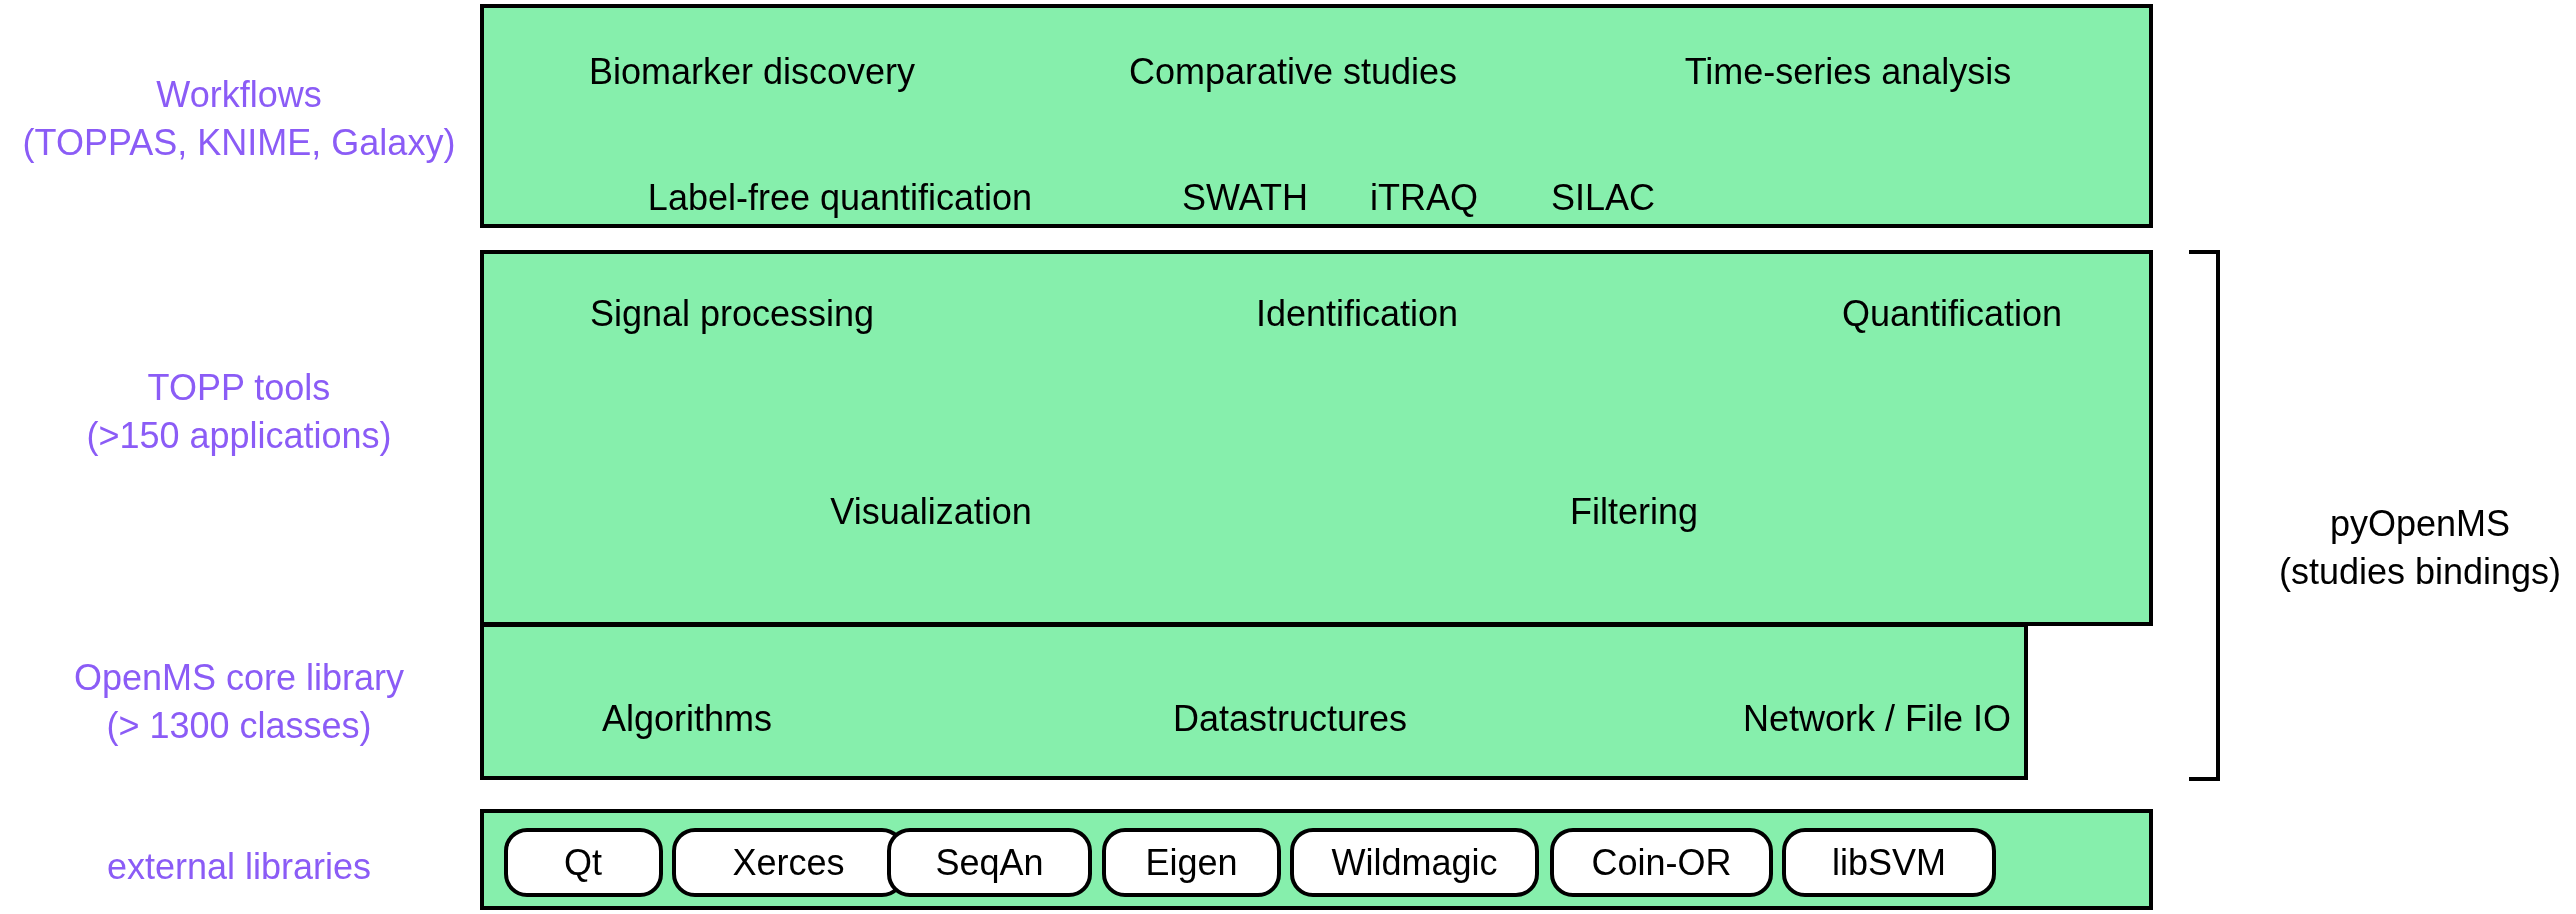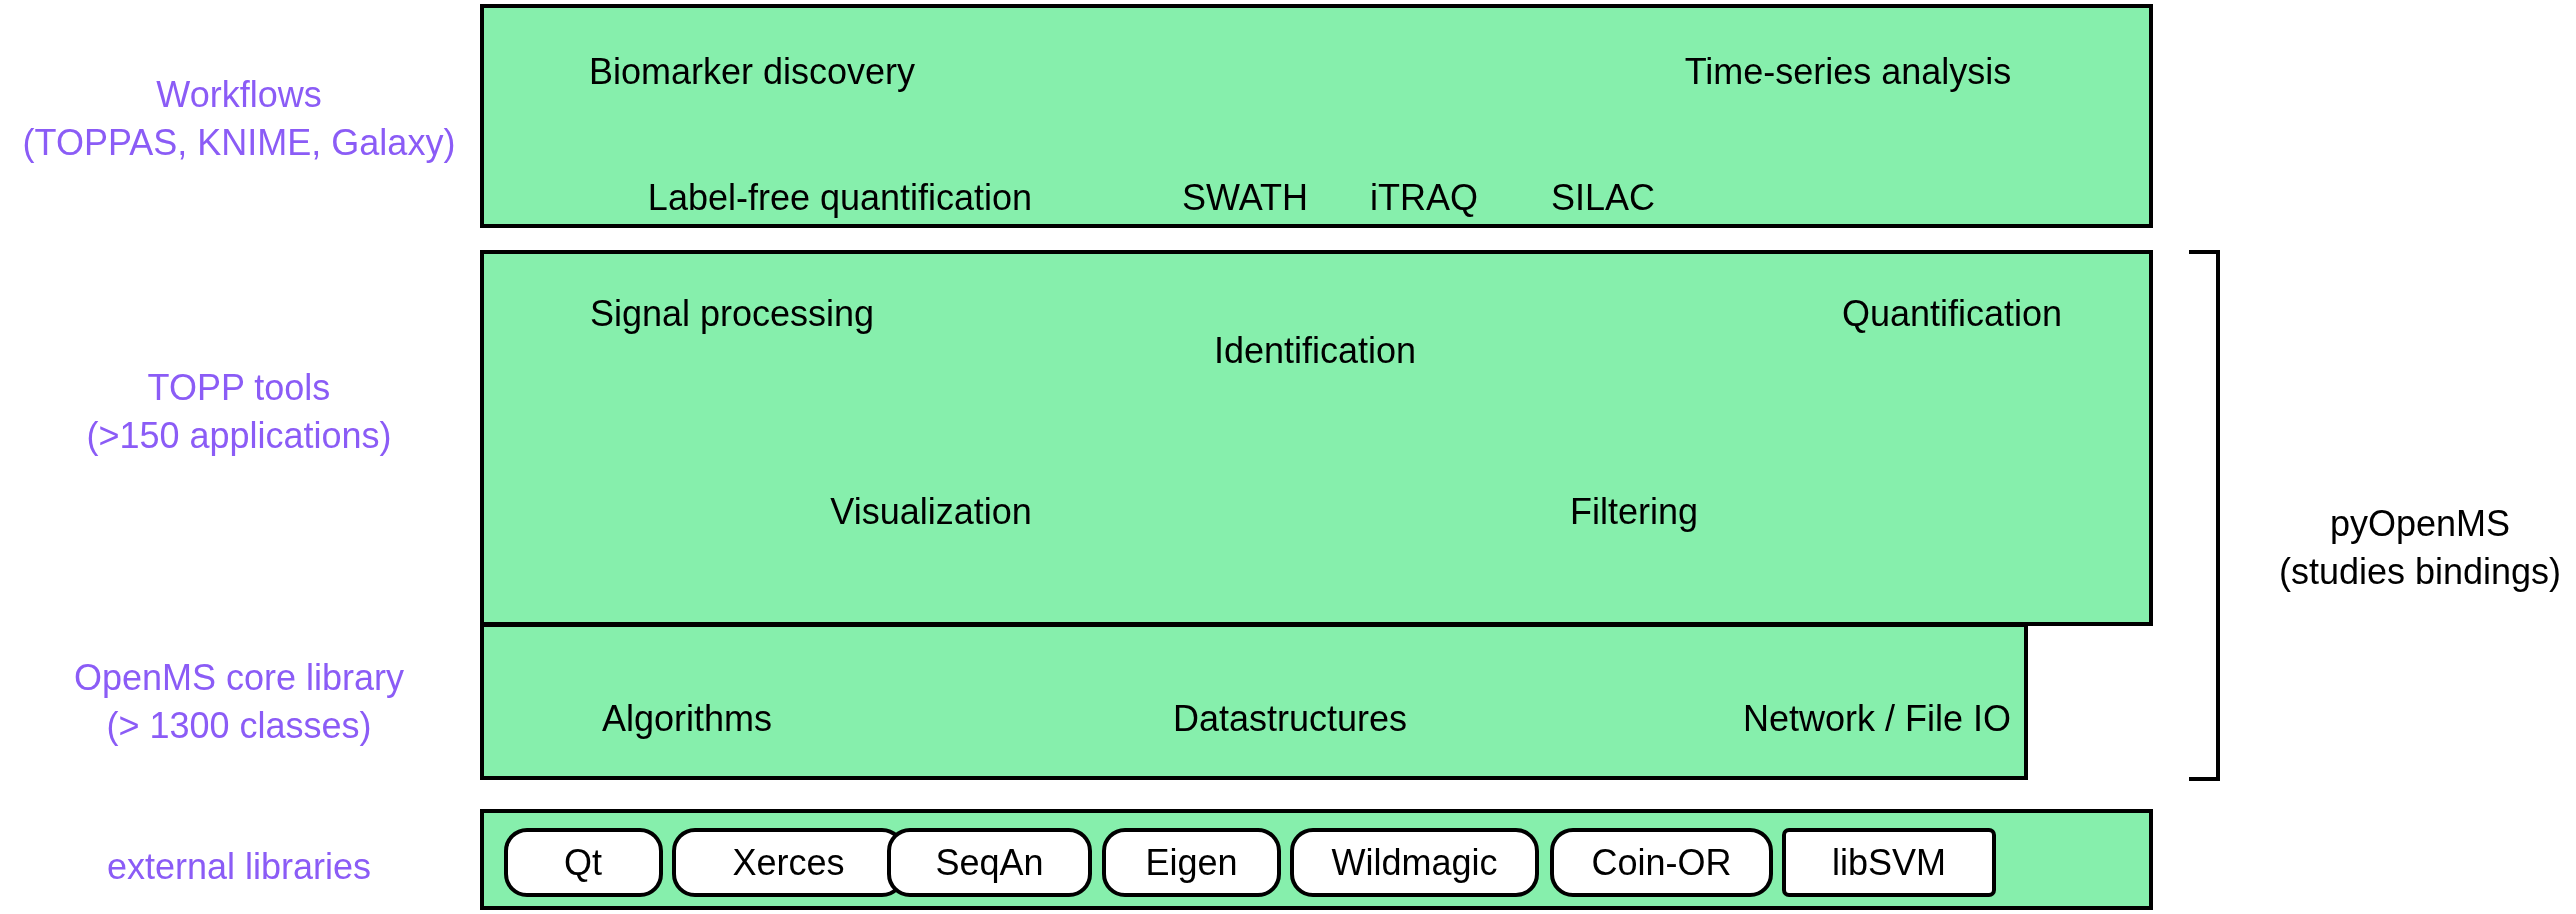--- a/index.html
+++ b/index.html
@@ -103,36 +103,37 @@
 
 <div id="stage">
 
   <div class="tier-label" style="left:0px; top:71px; width:478px;">
     <span>Workflows</span>
     <span class="l2">(TOPPAS, KNIME, Galaxy)</span>
   </div>
 
   <div class="box" style="left:480px; top:4.4px; width:1673px; height:224px;">
     <span class="item" style="left:268px; top:64px;">Biomarker discovery</span>
+    <span class="item" style="left:809px; top:64px;">Comparative studies</span>
     <span class="item" style="left:1364px; top:64px;">Time-series analysis</span>
 
     <span class="item" style="left:356px; top:190px;">Label-free quantification</span>
     <span class="item" style="left:761px; top:190px;">SWATH</span>
     <span class="item" style="left:940px; top:190px;">iTRAQ</span>
     <span class="item" style="left:1119px; top:190px;">SILAC</span>
   </div>
 
   <div class="tier-label" style="left:0px; top:364px; width:478px;">
     <span>TOPP tools</span>
     <span class="l2">(&gt;150 applications)</span>
   </div>
 
   <div class="box" style="left:480px; top:250px; width:1673px; height:376px;">
     <span class="item" style="left:248px; top:60px;">Signal processing</span>
-    <span class="item" style="left:831px; top:60px;margin-top:37px;">Identification</span>
+    <span class="item" style="left:873px; top:60px;">Identification</span>
     <span class="item" style="left:1468px; top:60px;">Quantification</span>
 
     <span class="item" style="left:447px; top:258px;">Visualization</span>
     <span class="item" style="left:1150px; top:258px;">Filtering</span>
   </div>
 
   <div class="tier-label" style="left:0px; top:654px; width:478px;">
     <span>OpenMS core library</span>
     <span class="l2">(&gt; 1300 classes)</span>
   </div>
@@ -147,21 +148,21 @@
     <span>external libraries</span>
   </div>
 
   <div class="box" style="left:480px; top:809px; width:1673px; height:101px;padding-left:13px;">
     <span class="pill" style="left:19.5px; top:15px; width:159px; height:69px;">Qt</span>
     <span class="pill" style="left:188px; top:15px; width:233px; height:69px;">Xerces</span>
     <span class="pill" style="left:403px; top:15px; width:205px; height:69px;">SeqAn</span>
     <span class="pill" style="left:618px; top:15px; width:179px; height:69px;">Eigen</span>
     <span class="pill" style="left:806px; top:15px; width:249px; height:69px;">Wildmagic</span>
     <span class="pill" style="left:1066px; top:15px; width:223px; height:69px;">Coin-OR</span>
-    <span class="pill" style="left:1298px; top:15px; width:214px; height:69px;border-radius:7px;">libSVM</span>
+    <span class="pill" style="left:1298px; top:15px; width:214px; height:69px;">libSVM</span>
   </div>
 
   <div class="bracket" style="left:2189px; top:250px; width:31px; height:531px;">
     <div class="tick top"></div>
     <div class="vbar"></div>
     <div class="tick bottom"></div>
   </div>
 
   <div class="side-label" style="left:2264px; top:500px; width:312px;">
     <span>pyOpenMS</span>

